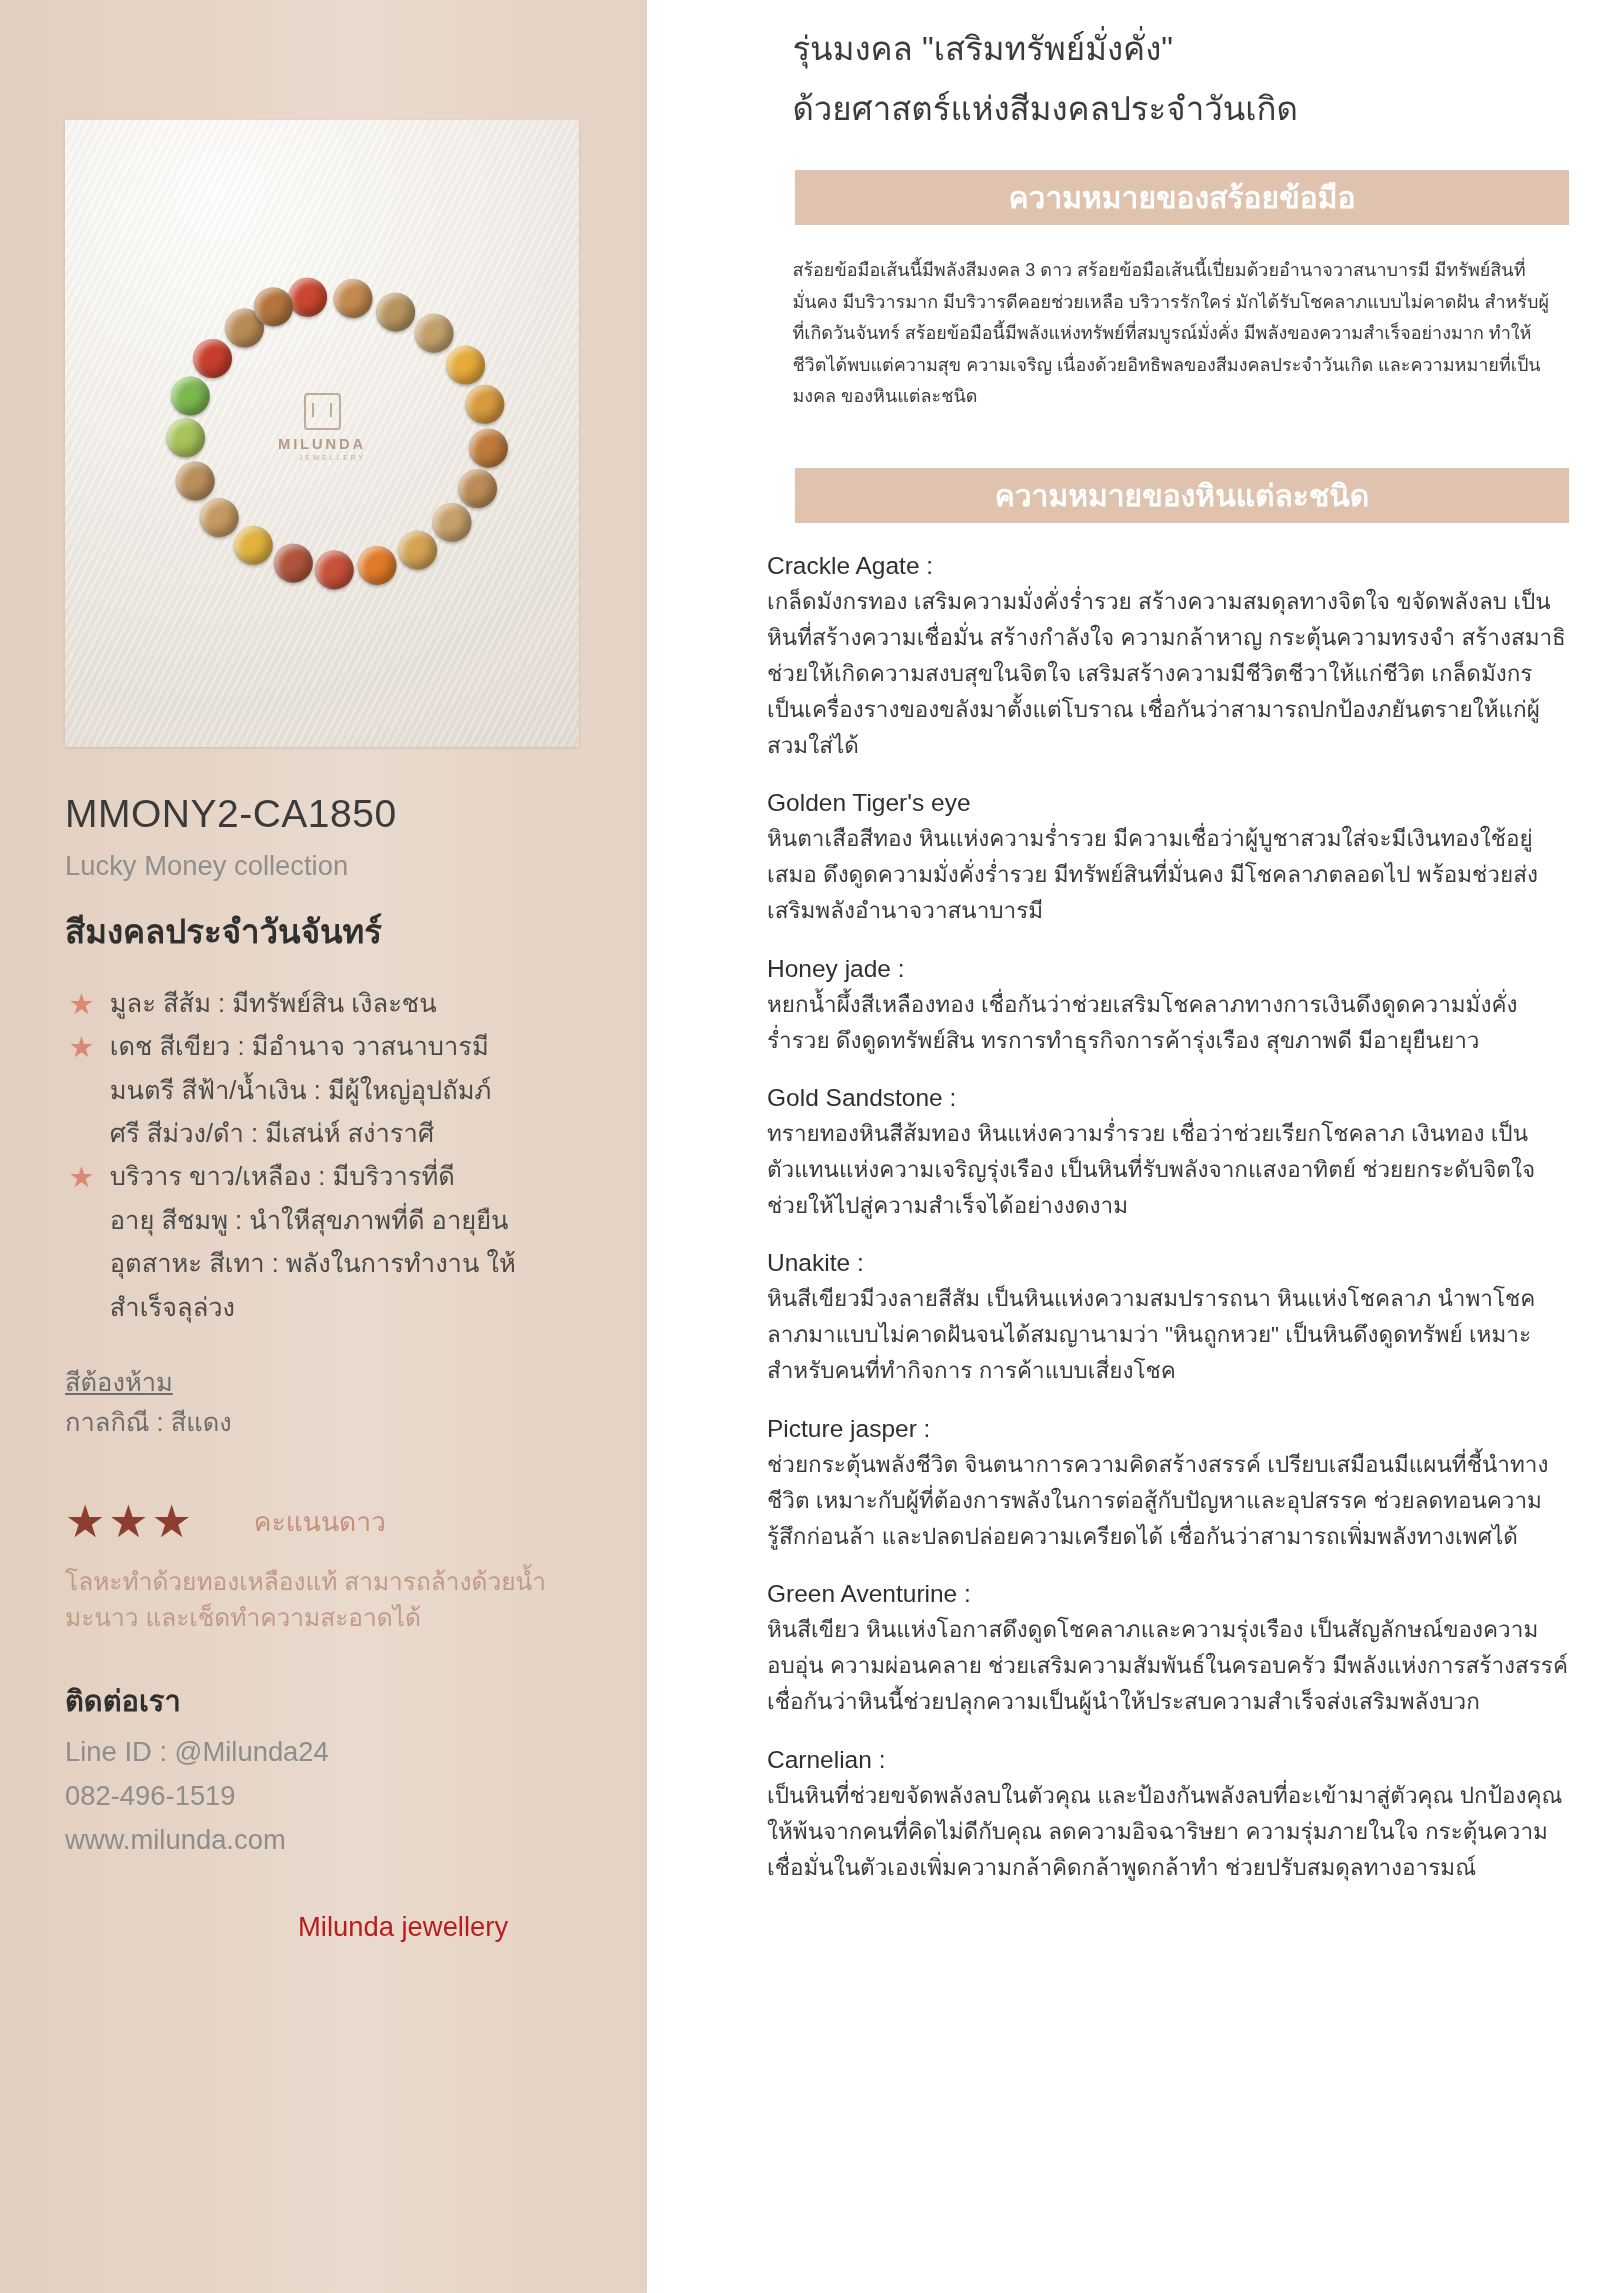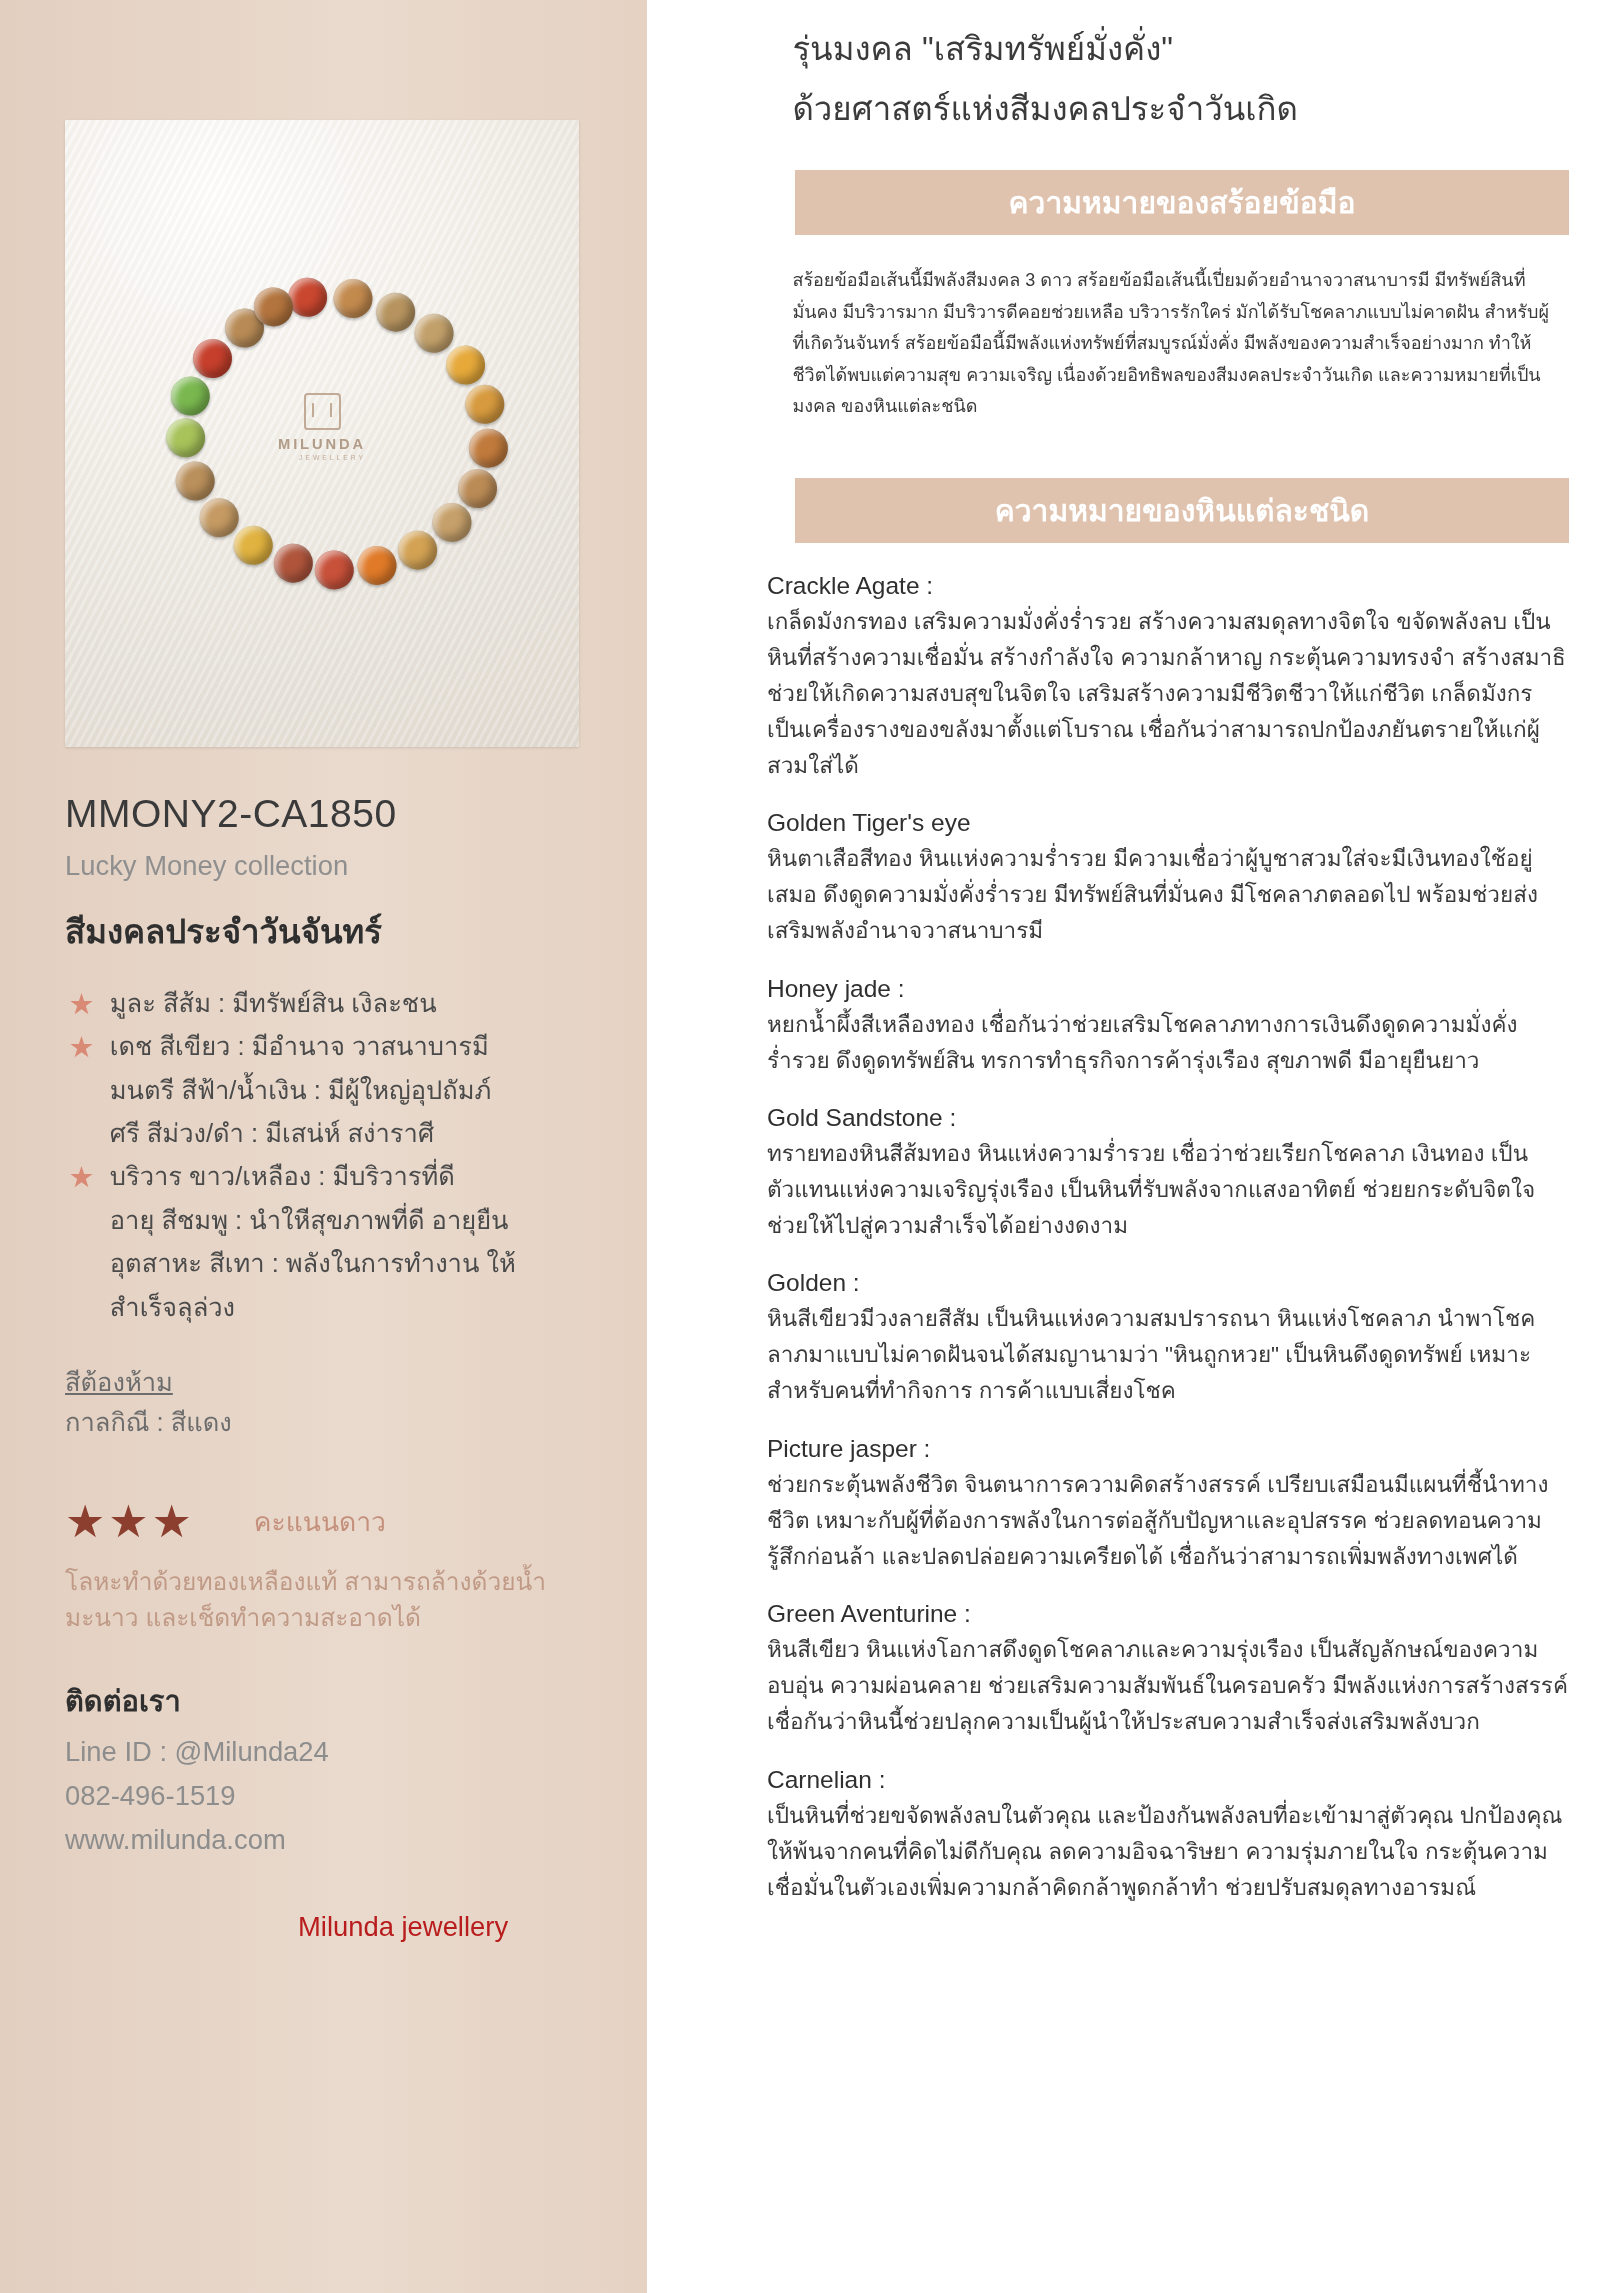--- a/index.html
+++ b/index.html
@@ -243,21 +243,21 @@
   }
   .sub-2 {
     margin-top: 7.8px;
     font-size: 33px;
     color: #3b3b3b;
     padding-left: 27.4px;
   }
   .band {
     margin-top: 35px;
     background: #e0c3ae;
-    height: 65px;
+    height: 55px;
     display: flex;
     align-items: center;
     justify-content: center;
     color: #ffffff;
     font-size: 30px;
     font-weight: bold;
     margin-left: 30px;
   }
   .band.second { margin-top: 55px; }
   .body-para {
@@ -411,21 +411,21 @@
         </div>
         <div class="stone">
           <div class="stone-name">Honey jade :</div>
           <div class="stone-desc">หยกน้ำผึ้งสีเหลืองทอง  เชื่อกันว่าช่วยเสริมโชคลาภทางการเงินดึงดูดความมั่งคั่งร่ำรวย  ดึงดูดทรัพย์สิน ทรการทำธุรกิจการค้ารุ่งเรือง สุขภาพดี มีอายุยืนยาว</div>
         </div>
         <div class="stone">
           <div class="stone-name">Gold Sandstone :</div>
           <div class="stone-desc">ทรายทองหินสีส้มทอง หินแห่งความร่ำรวย เชื่อว่าช่วยเรียกโชคลาภ เงินทอง เป็นตัวแทนแห่งความเจริญรุ่งเรือง เป็นหินที่รับพลังจากแสงอาทิตย์ ช่วยยกระดับจิตใจ ช่วยให้ไปสู่ความสำเร็จได้อย่างงดงาม</div>
         </div>
         <div class="stone">
-          <div class="stone-name">Golden :</div>
+          <div class="stone-name">Unakite :</div>
           <div class="stone-desc">หินสีเขียวมีวงลายสีสัม เป็นหินแห่งความสมปรารถนา หินแห่งโชคลาภ นำพาโชคลาภมาแบบไม่คาดฝันจนได้สมญานามว่า "หินถูกหวย" เป็นหินดึงดูดทรัพย์ เหมาะสำหรับคนที่ทำกิจการ การค้าแบบเสี่ยงโชค</div>
         </div>
         <div class="stone">
           <div class="stone-name">Picture jasper :</div>
           <div class="stone-desc">ช่วยกระตุ้นพลังชีวิต จินตนาการความคิดสร้างสรรค์  เปรียบเสมือนมีแผนที่ชี้นำทางชีวิต  เหมาะกับผู้ที่ต้องการพลังในการต่อสู้กับปัญหาและอุปสรรค  ช่วยลดทอนความรู้สึกก่อนล้า  และปลดปล่อยความเครียดได้  เชื่อกันว่าสามารถเพิ่มพลังทางเพศได้</div>
         </div>
         <div class="stone">
           <div class="stone-name">Green Aventurine :</div>
           <div class="stone-desc">หินสีเขียว หินแห่งโอกาสดึงดูดโชคลาภและความรุ่งเรือง เป็นสัญลักษณ์ของความอบอุ่น ความผ่อนคลาย ช่วยเสริมความสัมพันธ์ในครอบครัว  มีพลังแห่งการสร้างสรรค์  เชื่อกันว่าหินนี้ช่วยปลุกความเป็นผู้นำให้ประสบความสำเร็จส่งเสริมพลังบวก</div>
         </div>

